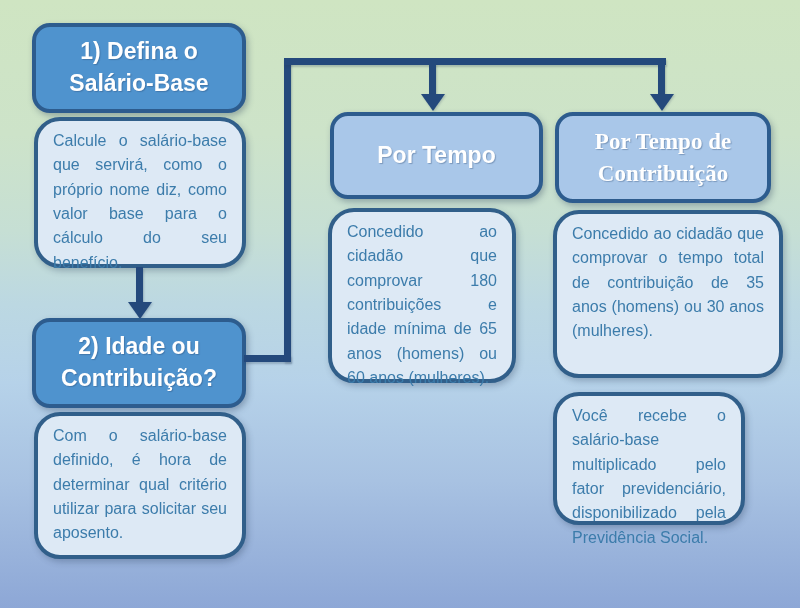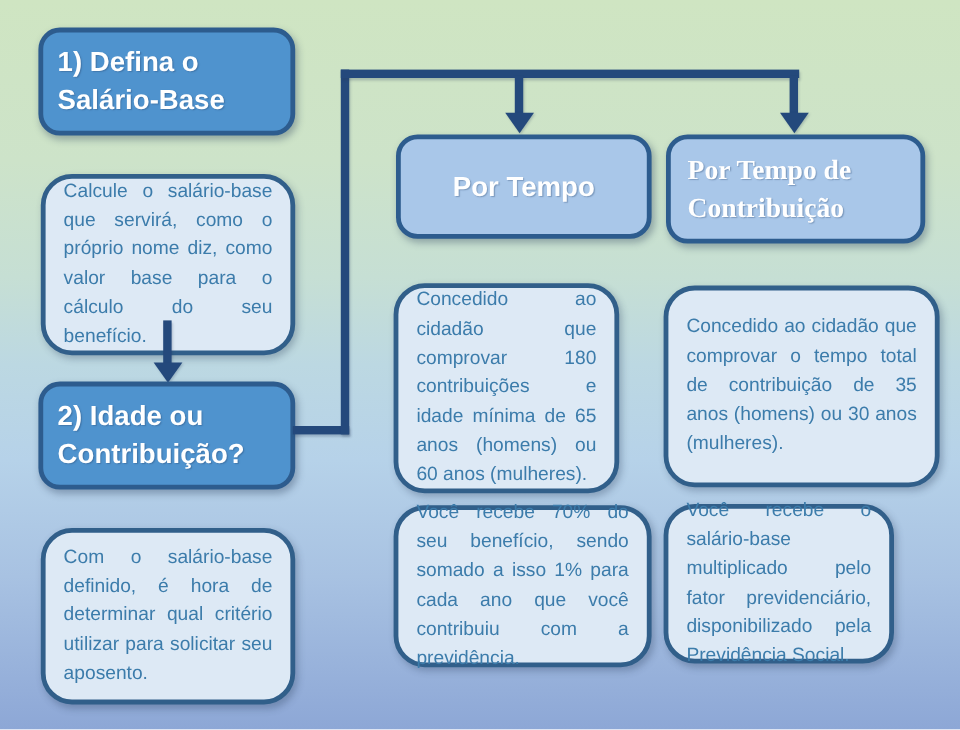--- a/index.html
+++ b/index.html
@@ -10,33 +10,32 @@
   .canvas{
     position:relative;width:800px;height:608px;
     background:linear-gradient(180deg,
       #cfe5c2 0%, #cde3c9 22%, #c6dfd4 38%,
       #bcd8e2 50%, #b6d2e9 63%, #a8c2e2 79%, #8da7d6 100%);
   }
   .hdr{
     position:absolute;box-sizing:border-box;
     background:#4f93ce;border:4px solid #2d5c8e;border-radius:18px;
     color:#ffffff;font-weight:bold;font-size:23px;line-height:1.38;
-    display:flex;align-items:center;justify-content:center;text-align:left;
+    display:flex;align-items:center;justify-content:center;text-align:center;
     box-shadow:2px 3px 6px rgba(40,60,90,.35);
     text-shadow:1px 1px 1px rgba(40,70,110,.35);
   }
   .hdr.light{background:#a9c7e9;}
   .body-box{
     position:absolute;box-sizing:border-box;
     background:#dde9f5;border:4px solid #315f8a;border-radius:26px;
     color:#3c7cab;font-size:16px;line-height:1.52;
-    display:flex;align-items:center;
+    display:flex;
     padding:8px 15px;
     box-shadow:2px 3px 6px rgba(40,60,90,.3);
-    margin-top:28px;
   }
   .body-box p{margin:0;text-align:justify;width:100%;}
   .conn{position:absolute;background:#24497c;box-shadow:1px 2px 2px rgba(40,60,90,.25);}
   .arrowhead{
     position:absolute;width:0;height:0;
     border-left:12px solid transparent;border-right:12px solid transparent;
     border-top:17px solid #24497c;
     filter:drop-shadow(1px 1px 1px rgba(40,60,90,.25));
   }
 </style>
@@ -75,23 +74,20 @@
   <div class="arrowhead" style="left:649.5px;top:94px;"></div>
 
   <div class="hdr light" style="left:330px;top:112px;width:213px;height:87px;padding:0 12px;">
     <span>Por Tempo</span>
   </div>
 
   <div class="body-box" style="left:328px;top:208px;width:188px;height:175px;">
     <p>Concedido ao cidadão que comprovar 180 contribuições e idade mínima de 65 anos (homens) ou 60 anos (mulheres).</p>
   </div>
 
-  <div class="body-box" style="left:328px;top:393px;width:215px;height:135px;">
-    <p>Você recebe 70% do seu benefício, sendo somado a isso 1% para cada ano que você contribuiu com a previdência.</p>
-  </div>
 
   <div class="hdr light" style="left:555px;top:112px;width:216px;height:91px;padding:0 14px;font-family:Liberation Serif, serif;">
     <span>Por Tempo de Contribuição</span>
   </div>
 
   <div class="body-box" style="left:553px;top:210px;width:230px;height:168px;">
     <p>Concedido ao cidadão que comprovar o tempo total de contribuição de 35 anos (homens) ou 30 anos (mulheres).</p>
   </div>
 
   <div class="body-box" style="left:553px;top:392px;width:192px;height:133px;">

